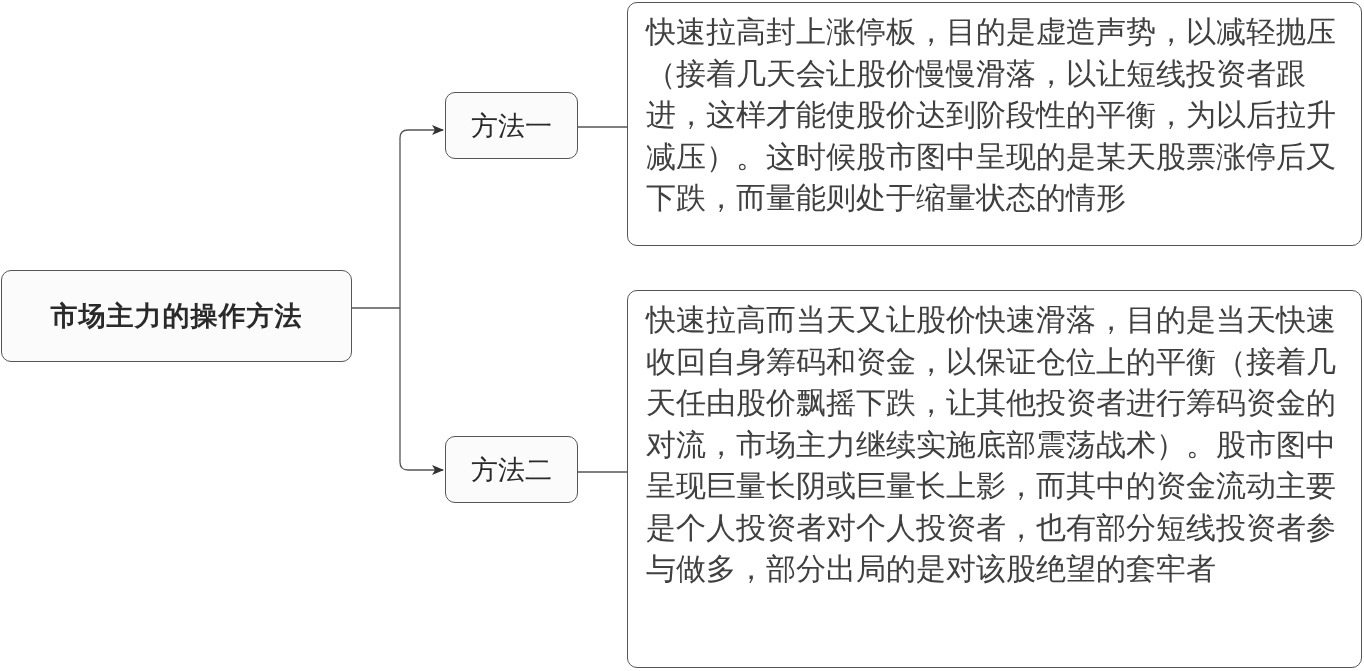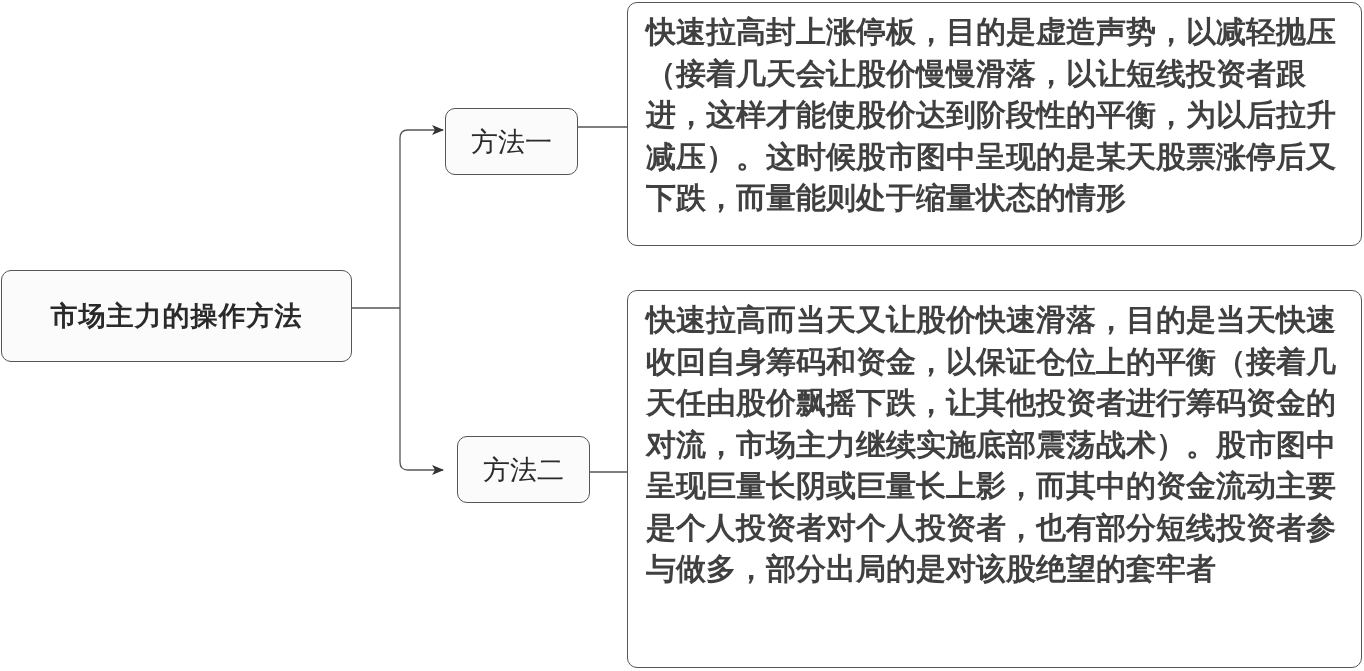--- a/index.html
+++ b/index.html
@@ -3,27 +3,27 @@
   <meta charset="utf-8">
   <style>
     html, body { margin: 0; padding: 0; background: #ffffff; }
     body { width: 1364px; height: 671px; position: relative; overflow: hidden;
            font-family: "DejaVu Serif", "Liberation Serif", serif; color: #333333; }
     .node { position: absolute; box-sizing: border-box; border: 1.5px solid #555555;
             border-radius: 10px; background: #fbfbfb; display: flex; align-items: center; }
     .root { left: 1px; top: 270px; width: 351px; height: 92px; justify-content: center;
             font-size: 27px; font-weight: bold; letter-spacing: 1px; font-family: "DejaVu Sans", "Liberation Sans", sans-serif; color:#2a2a2a; }
     .method { width: 133px; height: 67px; justify-content: center; font-size: 27px; color: #2a2a2a; }
-    .m1 { left: 445px; top: 92px; margin-top: 16px; }
-    .m2 { left: 457px; top: 436px; }
+    .m1 { left: 445px; top: 92px; }
+    .m2 { left: 445px; top: 436px; }
     .desc { background: #ffffff; align-items: flex-start; padding: 8px 14px 0 18px;
             font-size: 30px; line-height: 41.5px; color: #404040; font-family: "DejaVu Sans", "Liberation Sans", sans-serif; font-weight: 300;}
     .d1 { left: 627px; top: 2px; width: 735px; height: 244px; }
     .d2 { left: 627px; top: 290px; width: 735px; height: 378px; }
-    .desc p { margin: 0; word-break: break-all; font-weight: bold; }
+    .desc p { margin: 0; word-break: break-all; }
     svg.conn { position: absolute; left: 0; top: 0; }
   </style>
 </head>
 <body>
 
 <svg class="conn" width="1364" height="671">
   <defs>
     <marker id="arrow" markerWidth="12" markerHeight="10" refX="11" refY="5" orient="auto" markerUnits="userSpaceOnUse">
       <path d="M0,0 L12,5 L0,10 L3,5 Z" fill="#333333"></path>
     </marker>

